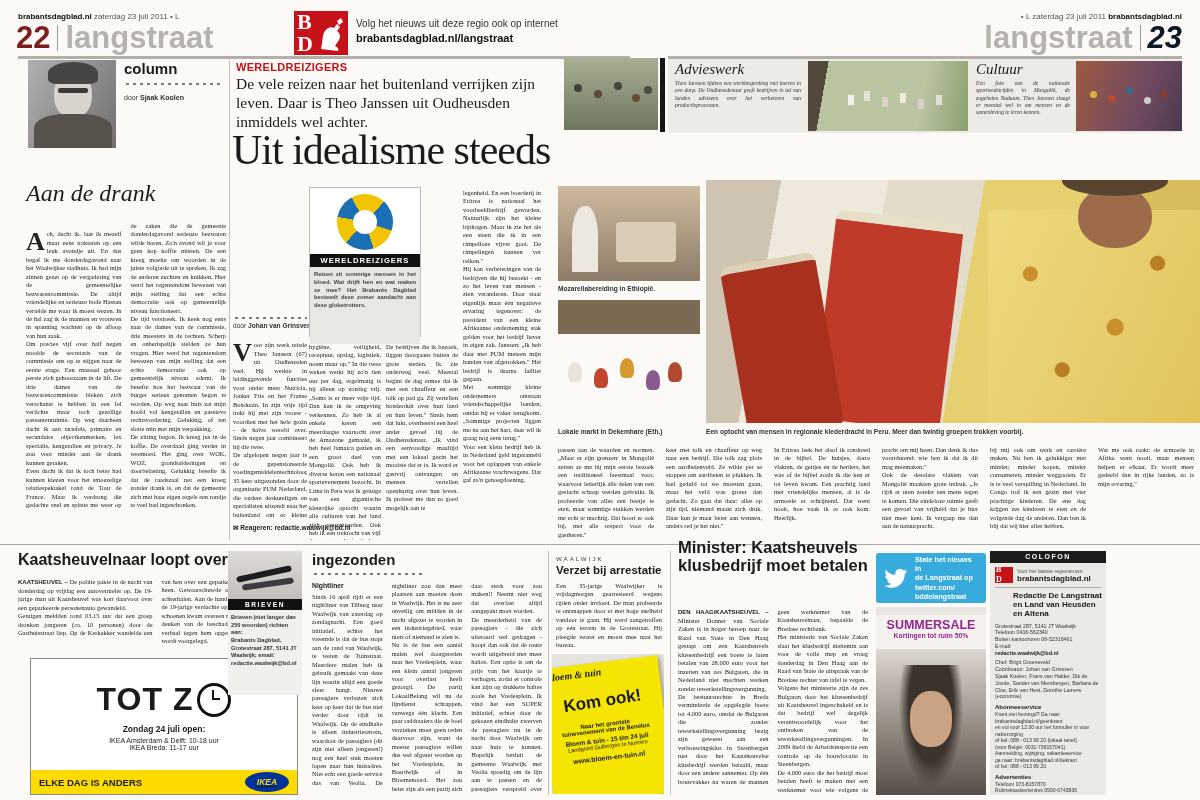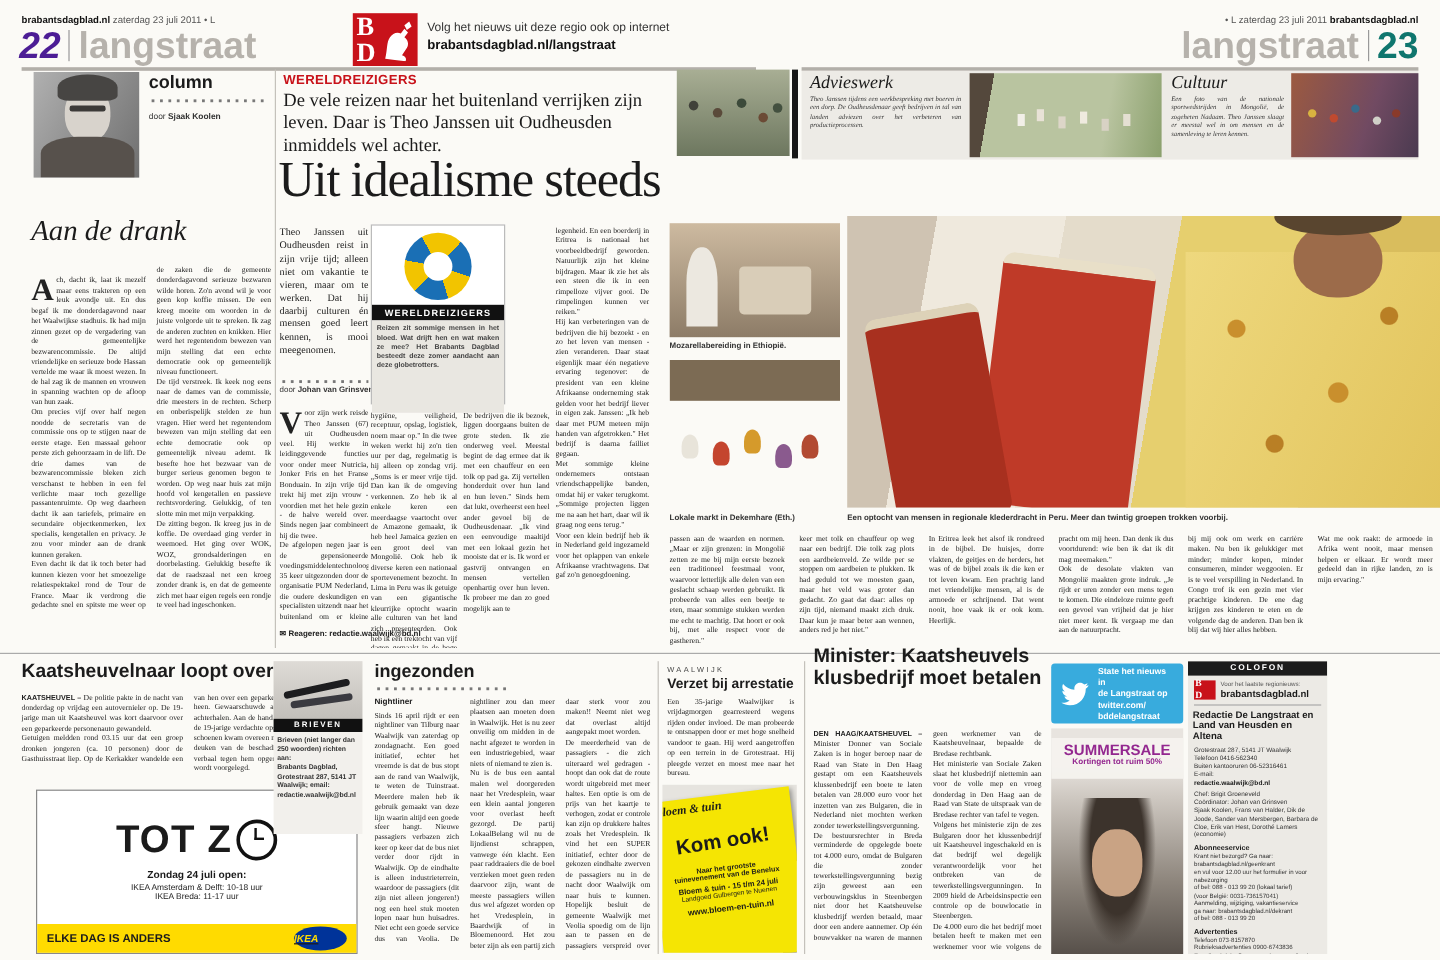--- a/index.html
+++ b/index.html
@@ -27,21 +27,21 @@
 <body>
 
 <div id="paper">
 
   <div class="abs sans" style="left:18px;top:12px;font-size:8px;color:#555;">
     <span class="bold" style="color:#111;">brabantsdagblad.nl</span>
     <span>zaterdag 23 juli 2011</span>
     <span>• L</span>
   </div>
   <div class="abs sans" style="left:16px;top:20px;font-size:31px;font-weight:bold;display:flex;align-items:center;gap:7px;">
-    <span style="color:#4c1d95;font-style:italic;">22</span>
+    <span style="color:#7f1d1d;">22</span>
     <span style="width:1px;height:26px;background:#999;"></span>
     <span style="color:#b6b2ac;">langstraat</span>
   </div>
   <div class="abs rule" style="left:18px;top:56px;width:612px;height:3px;"></div>
 
   <div class="abs" style="left:294px;top:11px;width:54px;height:44px;background:#c8121a;">
     <span class="abs" style="left:3px;top:-2px;color:#fff;font-size:22px;font-weight:bold;">B</span>
     <span class="abs" style="left:3px;bottom:-2px;color:#fff;font-size:22px;font-weight:bold;">D</span>
     <svg class="abs" style="right:1px;top:4px;" width="34" height="36" viewBox="0 0 34 36">
       <path fill="#fff" d="M8 34c2-8 1-14 4-18 2-3 6-5 9-3l3-4 3 3-3 4c3 2 4 6 2 9l-4 6c3 1 4 3 3 5l-9-1-8-1z"></path>
@@ -52,21 +52,21 @@
   <div class="abs sans bold" style="left:356px;top:32px;font-size:11px;color:#111;">brabantsdagblad.nl/langstraat</div>
 
   <div class="abs sans" style="right:18px;top:12px;font-size:8px;color:#555;text-align:left;">
     <span>• L</span>
     <span>zaterdag 23 juli 2011</span>
     <span class="bold" style="color:#111;">brabantsdagblad.nl</span>
   </div>
   <div class="abs sans" style="right:18px;top:20px;font-size:31px;font-weight:bold;display:flex;align-items:center;gap:7px;">
     <span style="color:#b6b2ac;">langstraat</span>
     <span style="width:1px;height:26px;background:#999;"></span>
-    <span style="color:#0f766e;">23</span>
+    <span style="color:#0f172a;font-style:italic;">23</span>
   </div>
   <div class="abs rule" style="left:668px;top:56px;width:514px;height:3px;"></div>
 
   <div class="photo" style="left:28px;top:60px;width:88px;height:88px;background:linear-gradient(120deg,#b0b0b0,#6f6f6f);">
     <div class="abs" style="left:26px;top:12px;width:38px;height:46px;background:#d8d3cc;border-radius:46%;"></div>
     <div class="abs" style="left:20px;top:2px;width:50px;height:22px;background:#474543;border-radius:50% 50% 20% 20%;"></div>
     <div class="abs" style="left:30px;top:28px;width:30px;height:5px;background:#3c3a38;border-radius:2px;"></div>
     <div class="abs" style="left:6px;top:54px;width:78px;height:34px;background:#57514c;border-radius:40% 40% 0 0;"></div>
   </div>
   <div class="abs sans bold" style="left:124px;top:60px;font-size:15px;">column</div>
@@ -102,21 +102,20 @@
   <div class="abs kickertitle" style="left:976px;top:61px;">Cultuur</div>
   <div class="abs boxtxt" style="left:976px;top:80px;width:94px;height:50px;">Een foto van de nationale sportwedstrijden in Mongolië, de zogeheten Nadaam. Theo Janssen slaagt er meestal wel in om mensen en de samenleving te leren kennen.</div>
   <div class="photo" style="left:1076px;top:61px;width:106px;height:70px;background:linear-gradient(110deg,#9c5a40,#714a62 60%,#4a3a50);">
     <div class="abs" style="left:14px;top:30px;width:7px;height:7px;border-radius:50%;background:#d8b340;box-shadow:18px 4px 0 #c04a30,36px -4px 0 #3a6a8a,54px 6px 0 #d0d0c8,70px 0 0 #8a3a2a;"></div>
   </div>
 
   <h1 class="abs" style="left:232px;top:126px;width:968px;font-size:42px;letter-spacing:-1px;display:flex;white-space:nowrap;">
     <span>Uit idealisme steeds</span>
   </h1>
 
-  <div class="abs" style="left:233px;top:189px;width:74px;height:124px;font-size:8.4px;line-height:1.3;text-align:justify;overflow:hidden;">Theo Janssen uit Oudheusden reist in zijn vrije tijd; alleen niet om vakantie te vieren, maar om te werken. Dat hij daarbij culturen én mensen goed leert kennen, is mooi meegenomen.</div>
   <div class="abs dotrow" style="left:233px;top:316px;width:74px;"></div>
   <div class="abs sans" style="left:233px;top:322px;font-size:6.6px;color:#333;">
     <span>door </span><span class="bold">Johan van Grinsven</span>
   </div>
   <div class="abs txt pre" style="left:233px;top:333px;width:74px;height:185px;">
     <span class="dropcap">V</span><span>oor zijn werk reisde Theo Janssen (67) uit Oudheusden veel. Hij werkte in leidinggevende functies voor onder meer Nutricia, Jonker Fris en het Franse Bonduain. In zijn vrije tijd trekt hij met zijn vrouw - voordien met het hele gezin - de halve wereld over. Sinds negen jaar combineert hij die twee.
 De afgelopen negen jaar is de gepensioneerde voedingsmiddelentechnoloog 35 keer uitgezonden door de organisatie PUM Nederland, die oudere deskundigen en specialisten uitzendt naar het buitenland om er kleine bedrijven te helpen. Het bracht Janssen onder meer naar Mongolië, Jamaica, Colombia, Bolivia, Indonesië, India, Namibië, Burkina Faso, Congo, Zuid-Afrika, Eritrea, Jordanië, China, Thailand, Oekraïne, Bulgarije, Kosovo en Rusland. „Ik ben telkens hooguit veertien dagen van huis. In die tijd geef ik een bedrijf, meestal zijn het groente-, fruit- of zuivelbedrijven, adviezen om producten en processen te verbeteren. Het kan gaan om machines,</span>
   </div>
   <div class="abs sans bold" style="left:233px;top:524px;font-size:6.6px;color:#222;">
     <span>✉ </span><span>Reageren: redactie.waalwijk@bd.nl</span>
@@ -188,21 +187,21 @@
       <span style="position:relative;width:28px;height:28px;border:3px solid #111;border-radius:50%;display:inline-block;">
         <span class="abs" style="left:12px;top:4px;width:2px;height:10px;background:#111;"></span>
         <span class="abs" style="left:12px;top:12px;width:8px;height:2px;background:#111;"></span>
       </span>
     </div>
     <div class="sans bold" style="text-align:center;font-size:8.5px;margin-top:6px;">Zondag 24 juli open:</div>
     <div class="sans" style="text-align:center;font-size:7px;margin-top:3px;">IKEA Amsterdam &amp; Delft: 10-18 uur</div>
     <div class="sans" style="text-align:center;font-size:7px;">IKEA Breda: 11-17 uur</div>
     <div class="abs" style="left:0;bottom:0;width:266px;height:24px;background:#ffdb00;display:flex;align-items:center;justify-content:space-between;padding:0 8px;box-sizing:border-box;">
       <span class="sans bold" style="font-size:9.5px;">ELKE DAG IS ANDERS</span>
-      <span style="width:44px;height:20px;background:#003399;border-radius:50%;display:flex;align-items:center;justify-content:flex-start;text-decoration:underline;">
+      <span style="width:44px;height:20px;background:#003399;border-radius:50%;display:flex;align-items:center;justify-content:center;text-decoration:underline;">
         <span class="sans bold" style="font-size:8.5px;font-style:italic;color:#ffdb00;">IKEA</span>
       </span>
     </div>
   </div>
 
   <div class="abs" style="left:228px;top:551px;width:74px;height:144px;background:#f2f0ec;">
     <div class="photo" style="left:0;top:0;width:74px;height:48px;background:linear-gradient(#dedbd6,#c2bfba);">
       <div class="abs" style="left:8px;top:20px;width:56px;height:6px;background:#1d1d1f;border-radius:3px;transform:rotate(-12deg);"></div>
       <div class="abs" style="left:14px;top:30px;width:52px;height:6px;background:#3a3a40;border-radius:3px;transform:rotate(-8deg);"></div>
     </div>
@@ -281,21 +280,21 @@
       <span style="position:relative;width:18px;height:16px;background:#c8121a;flex:none;">
         <span class="abs" style="left:1px;top:-2px;color:#fff;font-size:8px;font-weight:bold;">B</span>
         <span class="abs" style="left:1px;bottom:-1px;color:#fff;font-size:8px;font-weight:bold;">D</span>
       </span>
       <span>
         <span class="sans" style="font-size:5.2px;color:#555;display:block;">Voor het laatste regionieuws:</span>
         <span class="sans bold" style="font-size:8px;display:block;">brabantsdagblad.nl</span>
       </span>
     </div>
     <div style="border-top:1px solid #aaa;margin:2px 5px;"></div>
-    <div class="sans bold" style="font-size:8px;line-height:1.15;padding:1px 4px;">Redactie De Langstraat en Land van Heusden en Altena</div>
+    <div class="sans bold" style="font-size:8px;line-height:1.15;padding:1px 4px;margin-left:19px;">Redactie De Langstraat en Land van Heusden en Altena</div>
     <div class="sans pre" style="font-size:5.3px;line-height:1.3;padding:3px 5px 0;color:#333;">Grotestraat 287, 5141 JT Waalwijk
 Telefoon 0416-562340
 Buiten kantooruren 06-52316461
 E-mail:</div>
     <div class="sans bold" style="font-size:5.5px;padding:0 5px;">redactie.waalwijk@bd.nl</div>
     <div class="sans pre" style="font-size:5.3px;line-height:1.3;padding:3px 5px 0;color:#333;">Chef: Brigit Groeneveld
 Coördinator: Johan van Grinsven
 Sjaak Koolen, Frans van Halder, Dik de Joode, Sander van Mersbergen, Barbara de Cloe, Erik van Hest, Dorothé Lamers (economie)</div>
     <div class="sans bold" style="font-size:6px;padding:4px 5px 0;">Abonneeservice</div>
     <div class="sans pre" style="font-size:5.1px;line-height:1.28;padding:1px 5px 0;color:#333;">Krant niet bezorgd? Ga naar:

